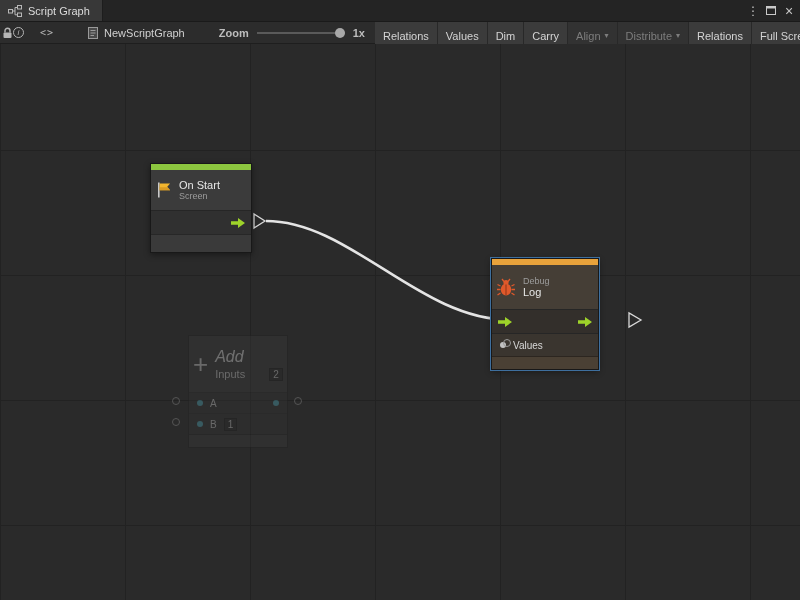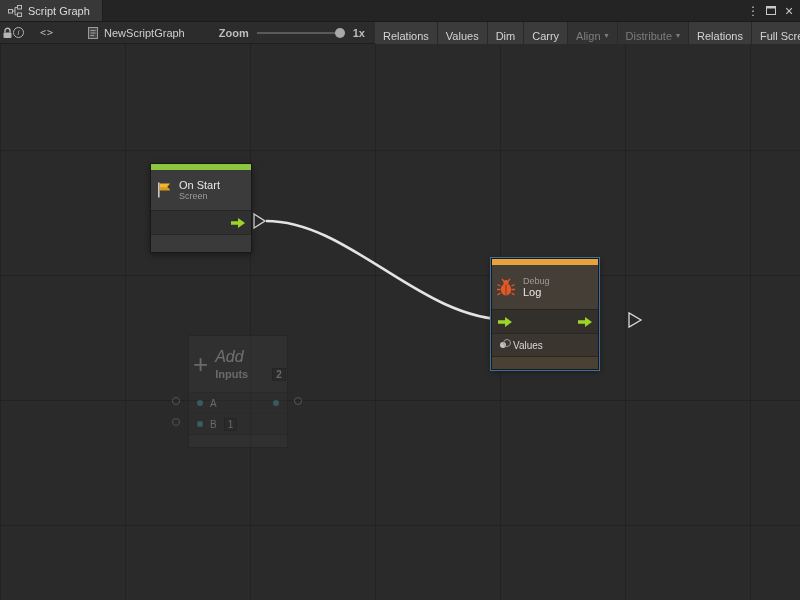--- a/index.html
+++ b/index.html
@@ -89,21 +89,21 @@
   .msg-row { display:flex; align-items:center; gap:7px; height:23px; background:#3a352f;
     border-top:1px solid #262626; padding:0 8px; font-size:10px; color:#d8d8d8; }
   .port-dot { width:6px; height:6px; border-radius:50%; background:#c2c2c2; }
   .debug .footer { height:13px; background:#4a4034; border-top:1px solid #2c2620; }
   
   .ghost { position:absolute; left:170px; top:291px; width:140px; height:120px; opacity:.38; }
   .add-node { position:absolute; left:18px; top:0; width:100px; background:#373737; border:1px solid #222; }
   .add-node .hdr { height:56px; align-items:center; background:#3a3a3a; }
   .plus { font-size:26px; font-weight:300; color:#cfcfcf; line-height:1; }
   .add-titles .t { font-size:16px; color:#e0e0e0;font-style:italic; }
-  .add-titles .r { display:flex; gap:24px; font-size:11px; color:#cfcfcf; margin-top:2px;font-weight:bold; }
+  .add-titles .r { display:flex; gap:24px; font-size:11px; color:#cfcfcf; margin-top:2px; }
   .vbox { min-width:12px; padding:0 3px; background:#2b2b2b; border:1px solid #1f1f1f; font-size:10px; color:#ccc; text-align:center; }
   .add-row { display:flex; align-items:center; gap:7px; height:21px; padding:0 8px; background:#343434;
     border-top:1px solid #2a2a2a; font-size:10px; color:#cfcfcf; }
   .teal { width:6px; height:6px; border-radius:50%; background:var(--teal_port, #4fa8b8); flex:0 0 auto; }
   .row-a .out { margin-left:auto; }
   .add-node .footer { height:13px; background:#3a3a3a; }
   .hint { position:absolute; width:8px; height:8px; border:1px solid #999; border-radius:50%; background:transparent; }
   .ghost .h1 { left:2px; top:62px; }
   .ghost .h2 { left:2px; top:83px; }
   .ghost .h3 { left:124px; top:62px; }

